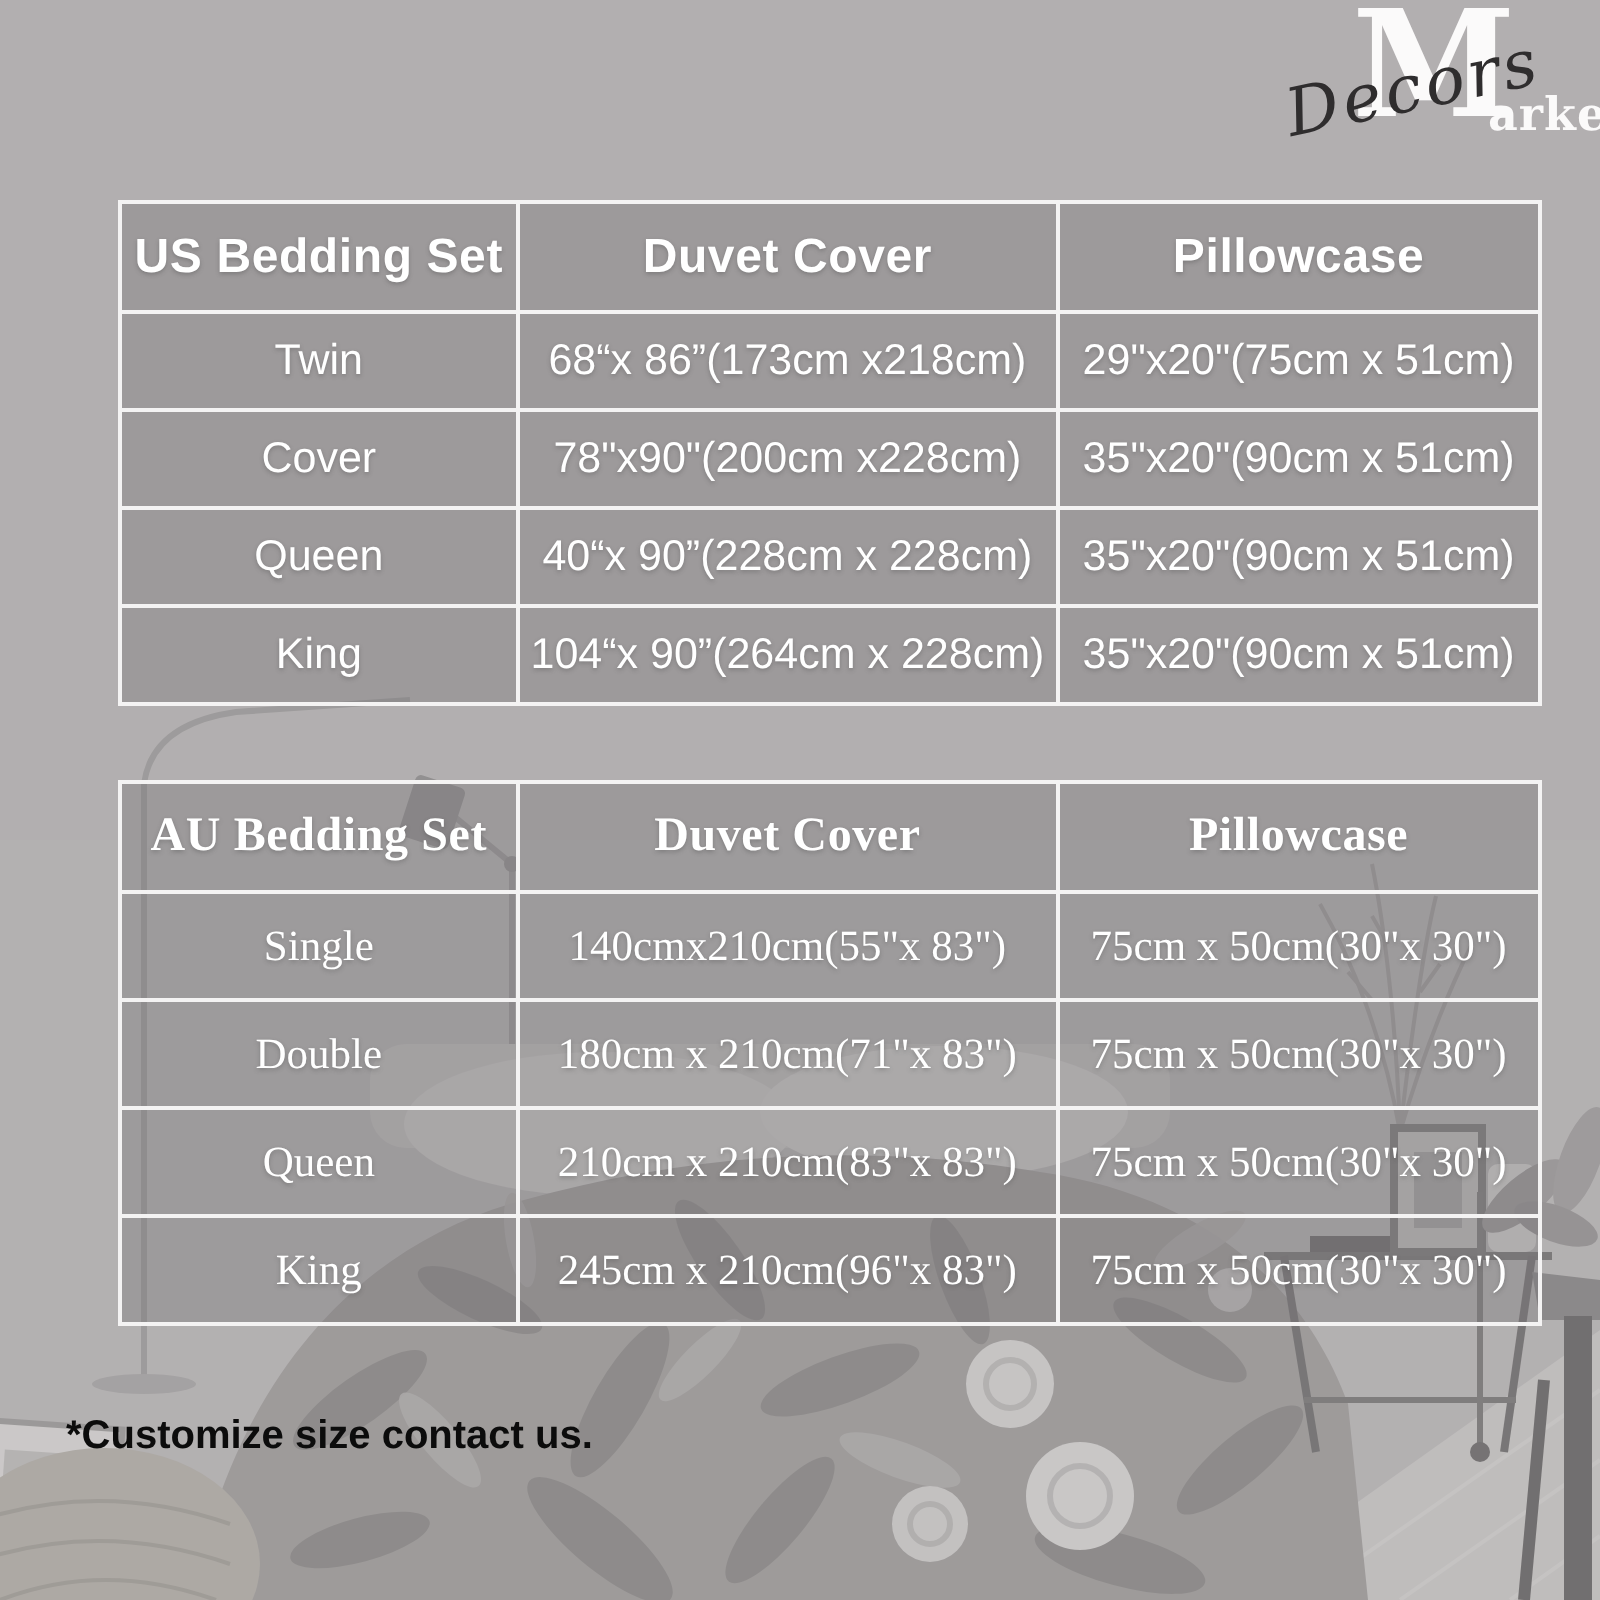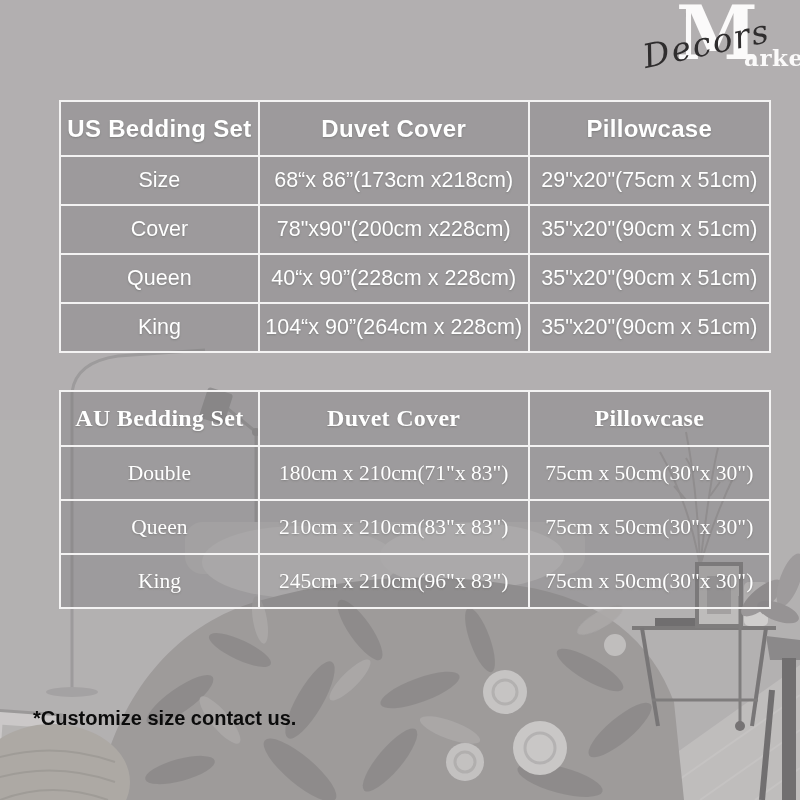--- a/index.html
+++ b/index.html
@@ -194,21 +194,21 @@
         </colgroup>
       <thead>
         <tr>
           <th>US Bedding Set</th>
           <th>Duvet Cover</th>
           <th>Pillowcase</th>
         </tr>
       </thead>
       <tbody>
         <tr>
-          <td>Size</td>
+          <td>Twin</td>
           <td>68“x 86”(173cm x218cm)</td>
           <td>29"x20"(75cm x 51cm)</td>
         </tr>
         <tr>
           <td>Cover</td>
           <td>78"x90"(200cm x228cm)</td>
           <td>35"x20"(90cm x 51cm)</td>
         </tr>
         <tr>
           <td>Queen</td>
@@ -231,20 +231,25 @@
         </colgroup>
       <thead>
         <tr>
           <th>AU Bedding Set</th>
           <th>Duvet Cover</th>
           <th>Pillowcase</th>
         </tr>
       </thead>
       <tbody>
         <tr>
+          <td>Single</td>
+          <td>140cmx210cm(55"x 83")</td>
+          <td>75cm x 50cm(30"x 30")</td>
+        </tr>
+        <tr>
           <td>Double</td>
           <td>180cm x 210cm(71"x 83")</td>
           <td>75cm x 50cm(30"x 30")</td>
         </tr>
         <tr>
           <td>Queen</td>
           <td>210cm x 210cm(83"x 83")</td>
           <td>75cm x 50cm(30"x 30")</td>
         </tr>
         <tr>

